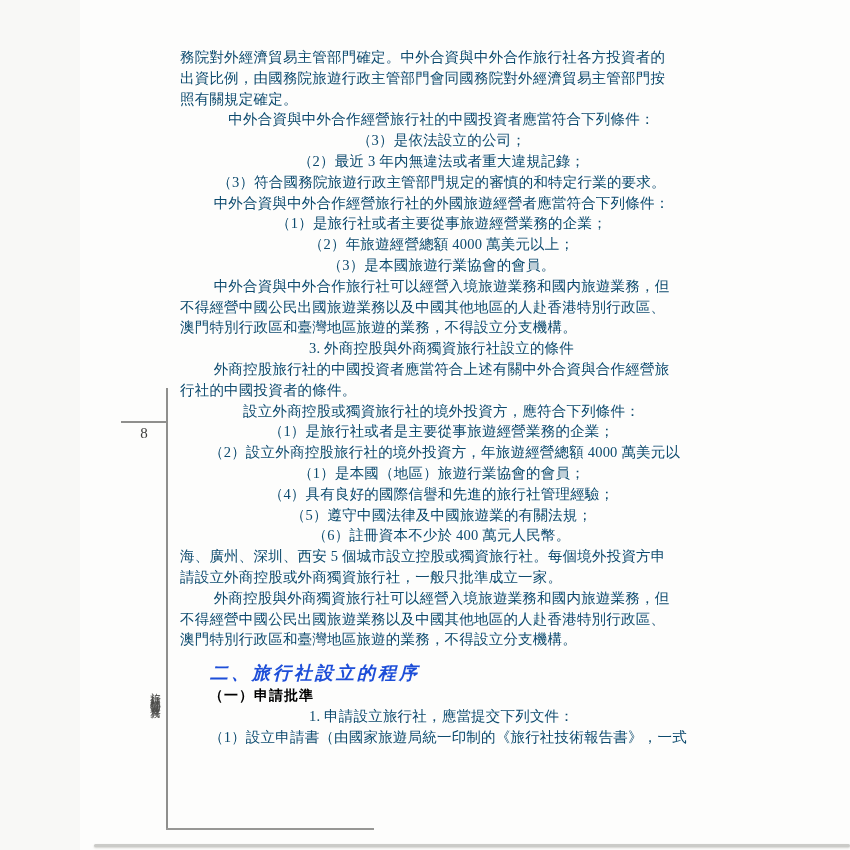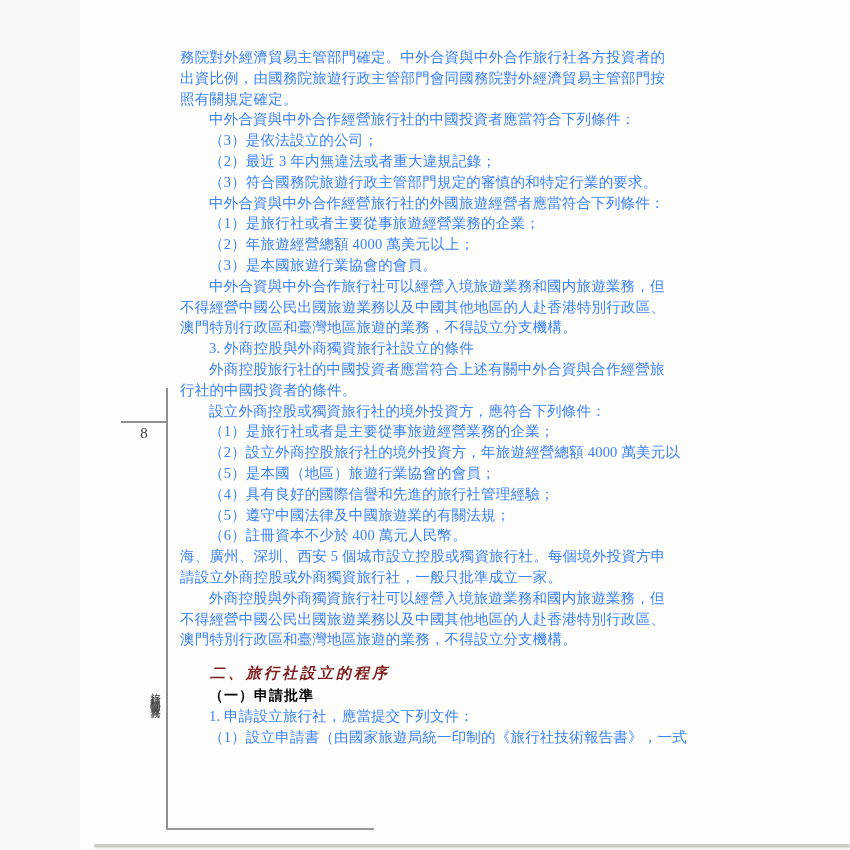--- a/index.html
+++ b/index.html
@@ -62,34 +62,34 @@
   }
   
   .textcol {
     position: absolute; left: 180px; top: 47px;
     width: 494px;
   }
   .line {
     height: 20.8px;
     line-height: 20.8px;
     font-size: 14.5px;
-    color: #3b82f6;
+    color: #0c4a6e;
     white-space: nowrap;
     letter-spacing: 0.2px;
   }
-  .line.indent { padding-left: 29px; }
+  .line.indent { padding-left: 29px; text-align: center; }
   .line.kai {
     margin-top: 12px;
     height: 23px; line-height: 23px;
     padding-left: 30px;
-    font-size: 15px;
+    font-size: 18px;
     font-style: italic;
     font-weight: 600;
     letter-spacing: 3px;
-    color: #7f1d1d;
+    color: #1d4ed8;
   }
   .line.bold {
     padding-left: 29px;
     font-family: "Liberation Sans", sans-serif;
     font-weight: 700;
     font-size: 14px;
     letter-spacing: 1px;
     color: #000000;
   }
 </style>
@@ -122,21 +122,21 @@
       <div class="line indent">（3）是本國旅遊行業協會的會員。</div>
       <div class="line indent">中外合資與中外合作旅行社可以經營入境旅遊業務和國内旅遊業務，但</div>
       <div class="line flush">不得經營中國公民出國旅遊業務以及中國其他地區的人赴香港特別行政區、</div>
       <div class="line flush">澳門特別行政區和臺灣地區旅遊的業務，不得設立分支機構。</div>
       <div class="line indent">3. 外商控股與外商獨資旅行社設立的條件</div>
       <div class="line indent">外商控股旅行社的中國投資者應當符合上述有關中外合資與合作經營旅</div>
       <div class="line flush">行社的中國投資者的條件。</div>
       <div class="line indent">設立外商控股或獨資旅行社的境外投資方，應符合下列條件：</div>
       <div class="line indent">（1）是旅行社或者是主要從事旅遊經營業務的企業；</div>
       <div class="line indent">（2）設立外商控股旅行社的境外投資方，年旅遊經營總額 4000 萬美元以</div>
-      <div class="line indent">（5）是本國（地區）旅遊行業協會的會員；</div>
+      <div class="line indent">（1）是本國（地區）旅遊行業協會的會員；</div>
       <div class="line indent">（4）具有良好的國際信譽和先進的旅行社管理經驗；</div>
       <div class="line indent">（5）遵守中國法律及中國旅遊業的有關法規；</div>
       <div class="line indent">（6）註冊資本不少於 400 萬元人民幣。</div>
       <div class="line flush">海、廣州、深圳、西安 5 個城市設立控股或獨資旅行社。每個境外投資方申</div>
       <div class="line flush">請設立外商控股或外商獨資旅行社，一般只批準成立一家。</div>
       <div class="line indent">外商控股與外商獨資旅行社可以經營入境旅遊業務和國内旅遊業務，但</div>
       <div class="line flush">不得經營中國公民出國旅遊業務以及中國其他地區的人赴香港特別行政區、</div>
       <div class="line flush">澳門特別行政區和臺灣地區旅遊的業務，不得設立分支機構。</div>
       <div class="line kai">二、旅行社設立的程序</div>
       <div class="line bold">（一）申請批準</div>

